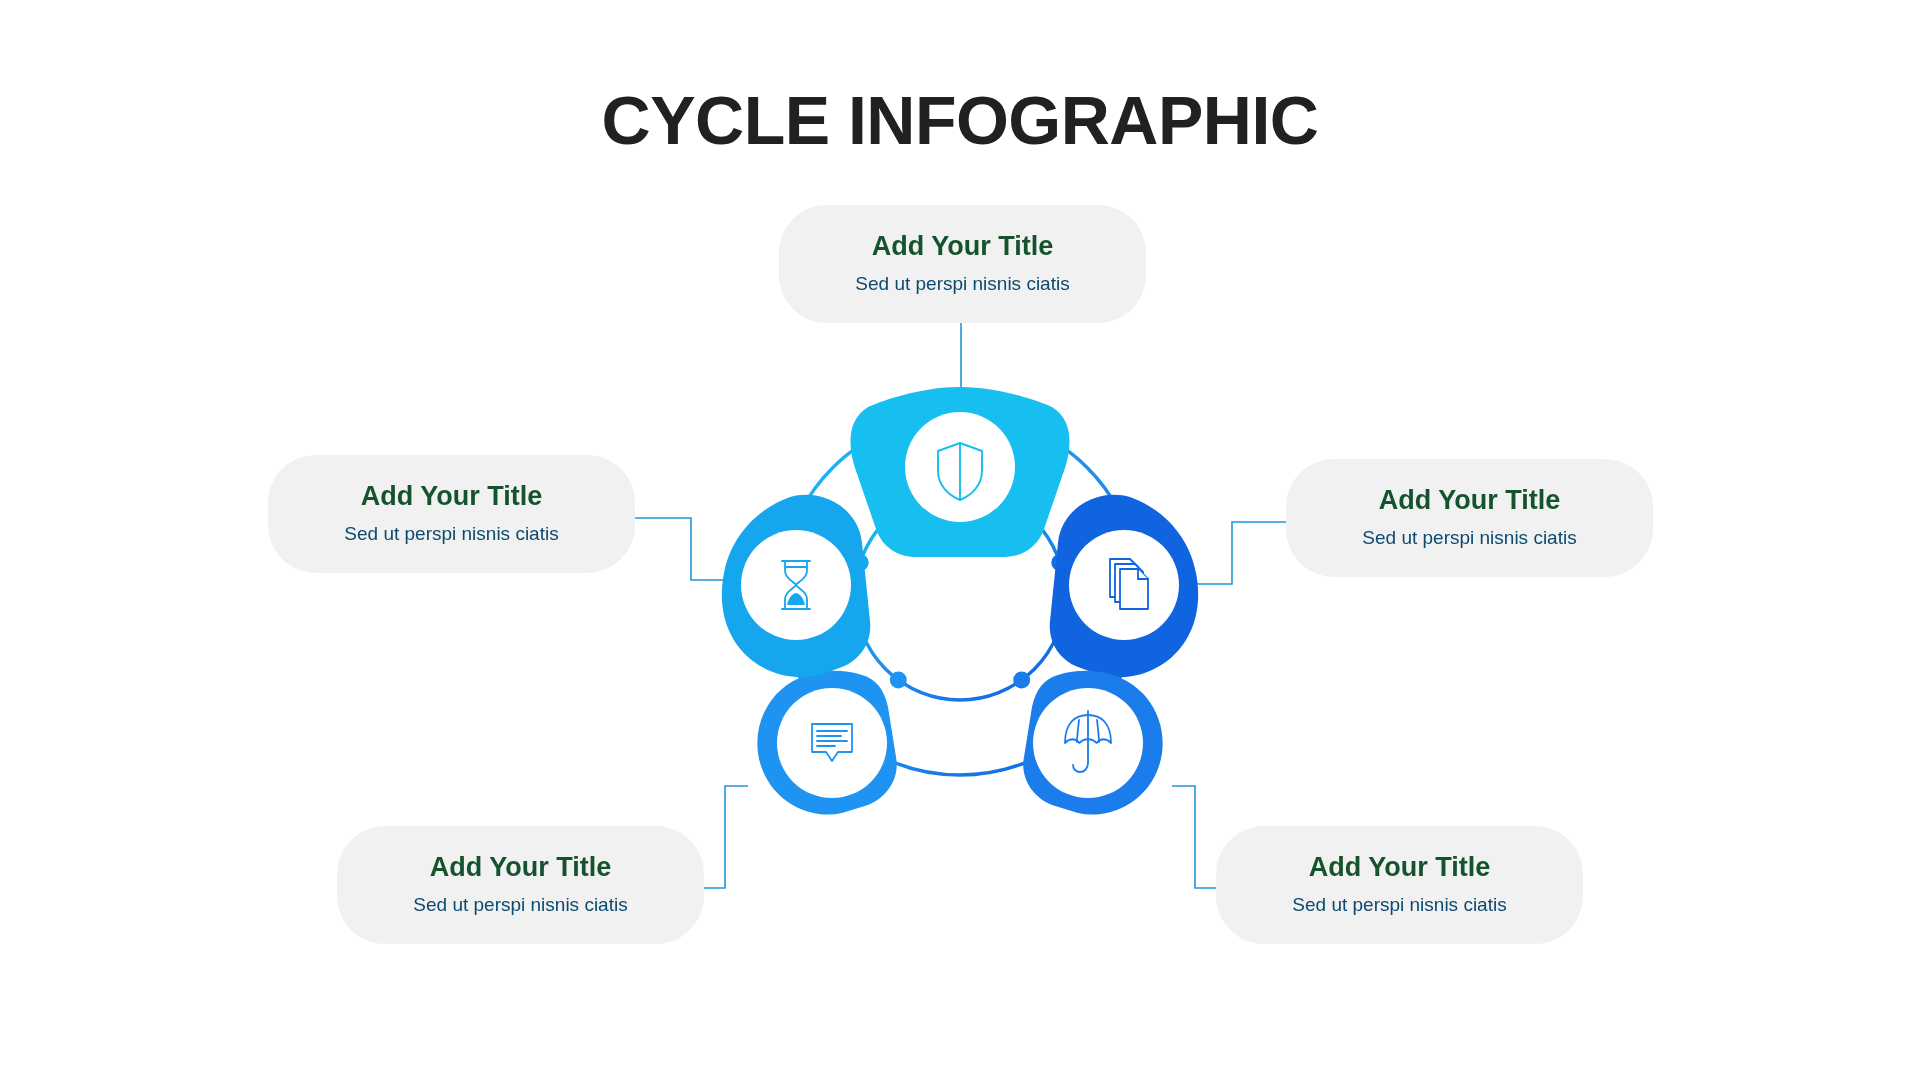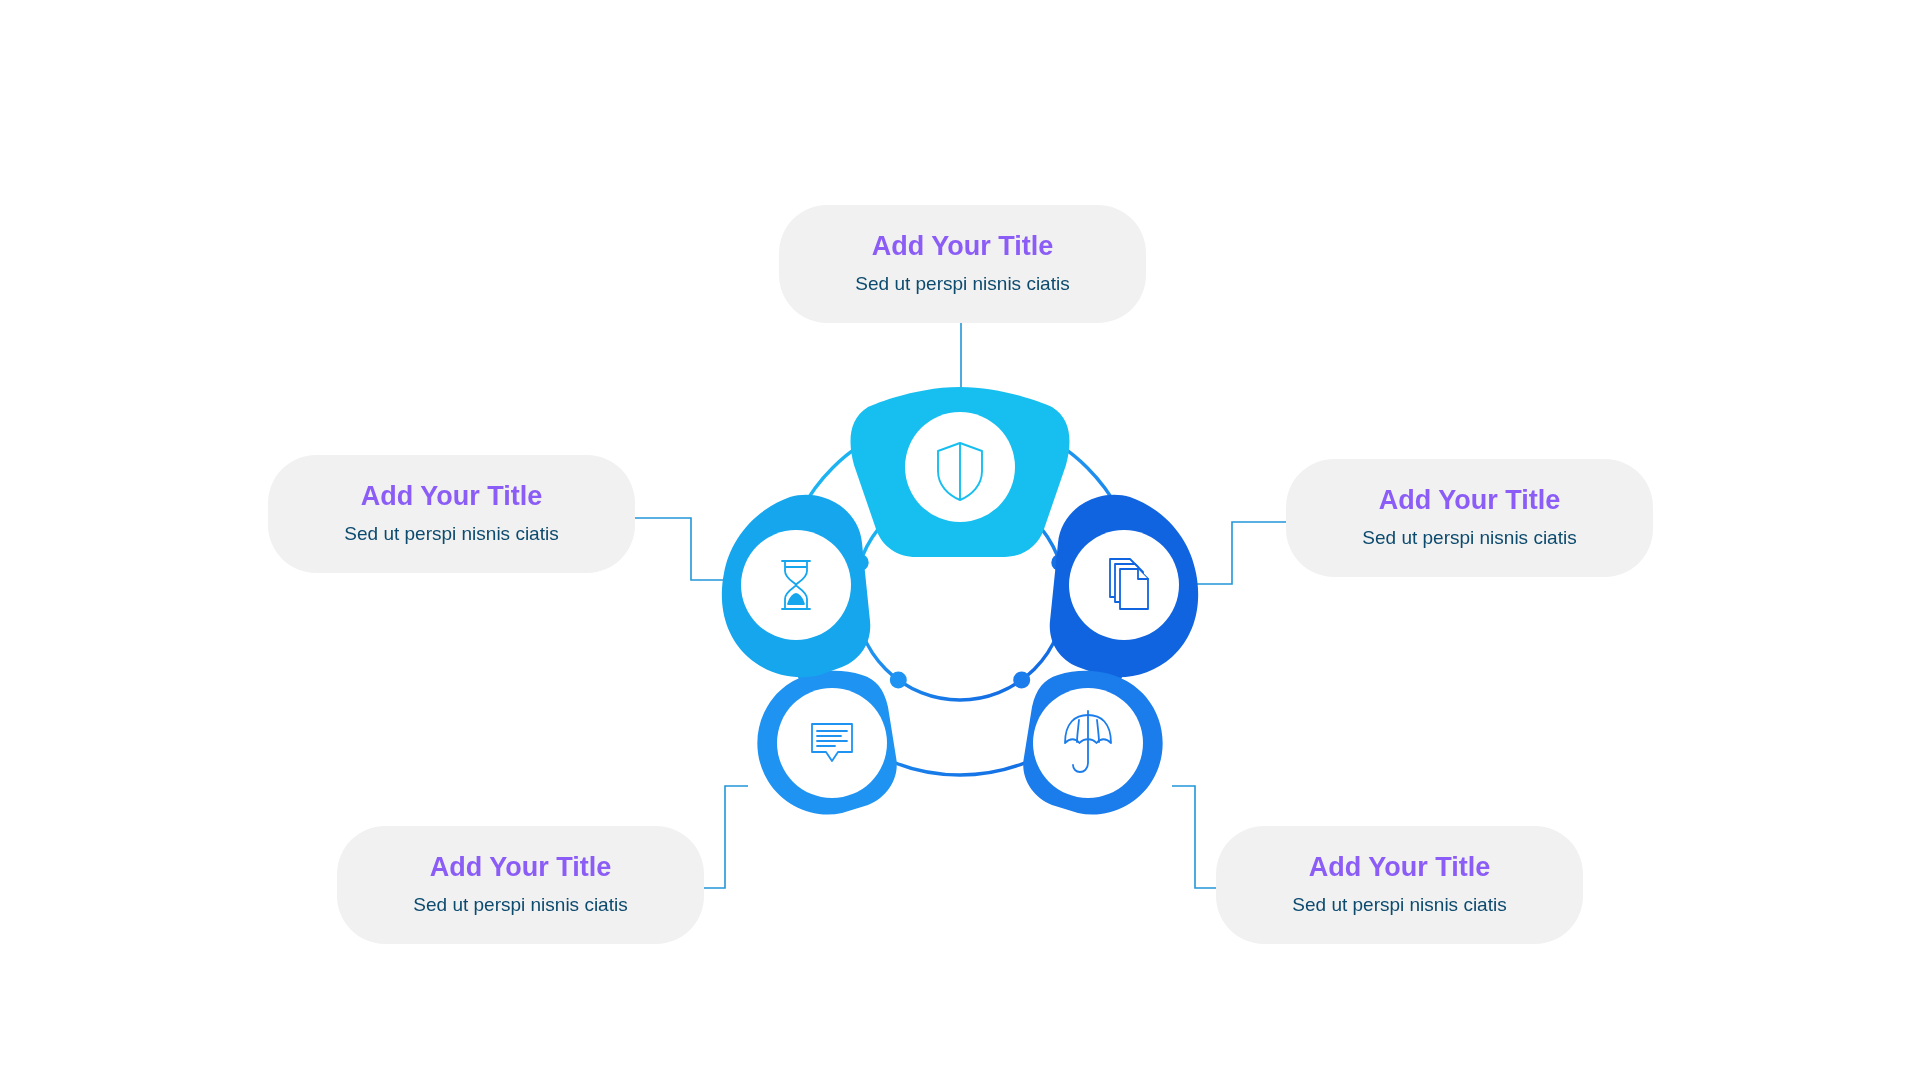--- a/index.html
+++ b/index.html
@@ -25,21 +25,21 @@
   .card{
     position:absolute;
     background:#f1f1f1;
     border-radius:48px;
     display:flex;flex-direction:column;
     align-items:center;justify-content:center;
     box-sizing:border-box;
     padding:18px 34px;
   }
   .card .c-title{
-    font-size:27px;font-weight:bold;color:#8b5cf6;
+    font-size:27px;font-weight:bold;color:#14532d;
     line-height:1.25;white-space:nowrap;
   }
   .card .c-sub{
     font-size:19px;color:#0c4a6e;font-weight:normal;
     line-height:1.4;margin-top:7px;white-space:nowrap;
   }
 
   .card-top   {left:779px; top:205px;  width:367px; height:118px;}
   .card-left  {left:268px; top:455px;  width:367px; height:118px;}
   .card-right {left:1286px;top:459px;  width:367px; height:118px;}
@@ -54,20 +54,21 @@
   #cycle{
     position:absolute;left:660px;top:345px;width:600px;height:540px;
   }
   #cycle svg{display:block;}
 </style>
 </head>
 <body>
 
 <div id="stage">
 
+  <div class="page-title">CYCLE INFOGRAPHIC</div>
 
   <div class="conn" style="left:955px;top:321px;width:12px;height:72px;">
     <svg width="12" height="72" viewBox="0 0 12 72">
       <path d="M6 0 L6 72" stroke="#2196D8" stroke-width="1.6" fill="none"></path>
     </svg>
   </div>
 
   <div class="conn" style="left:633px;top:516px;width:116px;height:66px;">
     <svg width="116" height="66" viewBox="0 0 116 66">
       <path d="M0 2 L58 2 L58 64 L116 64" stroke="#2196D8" stroke-width="1.6" fill="none"></path>

